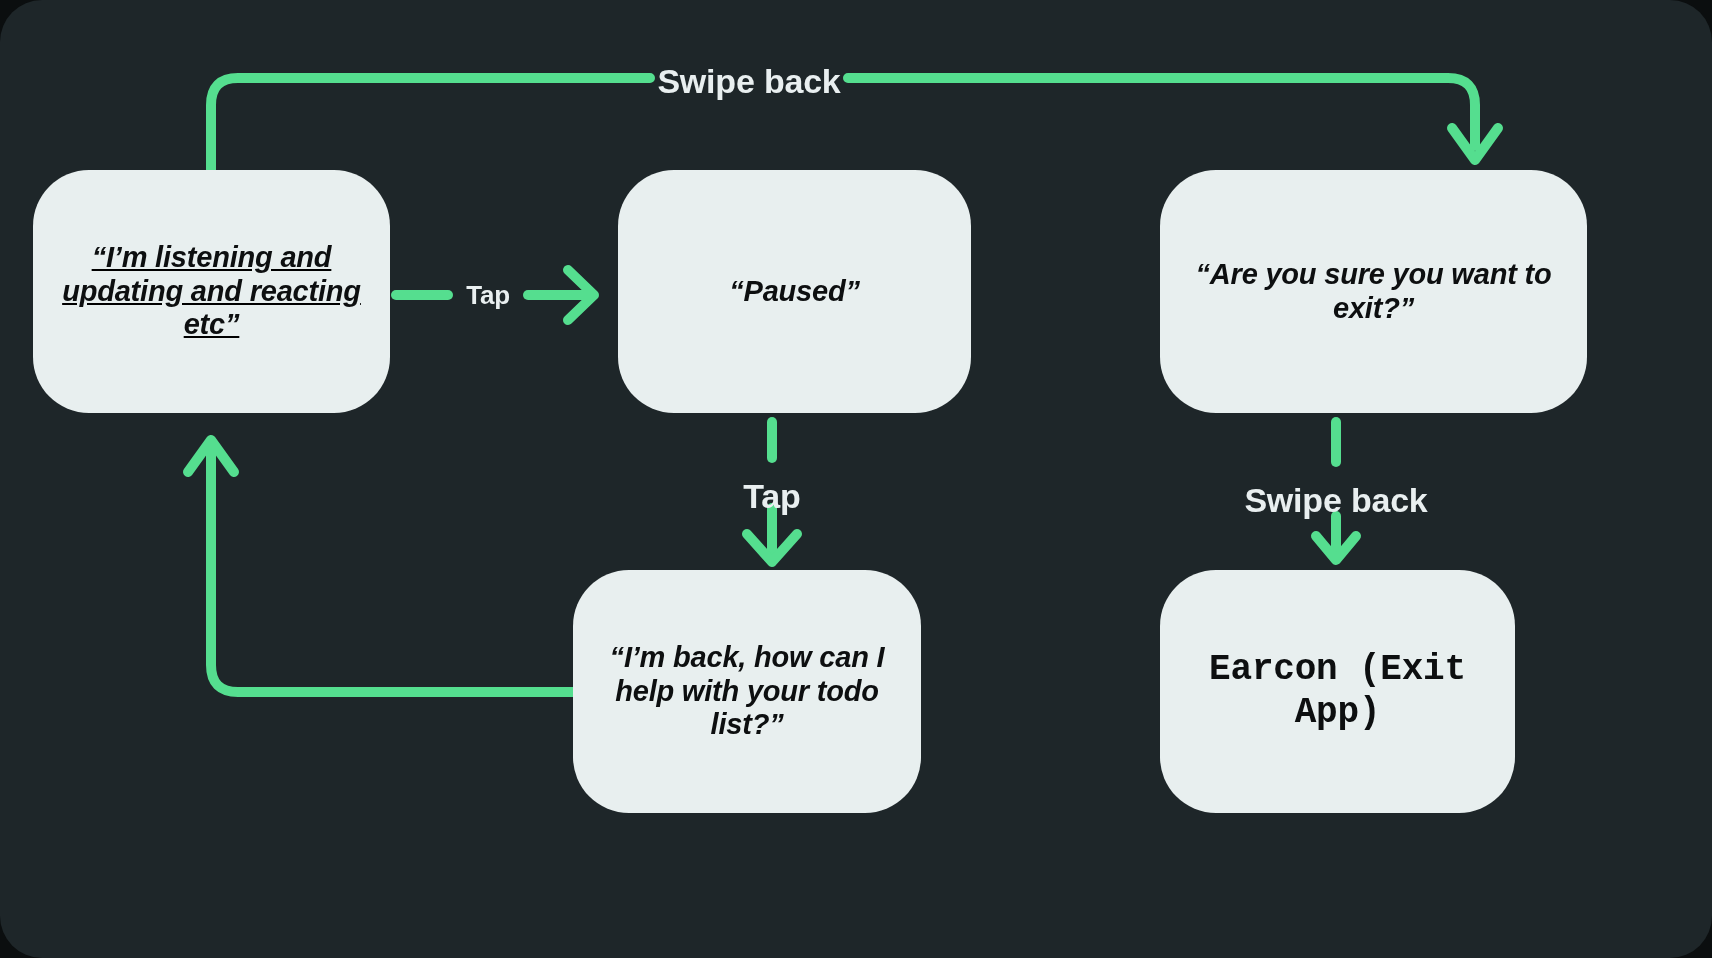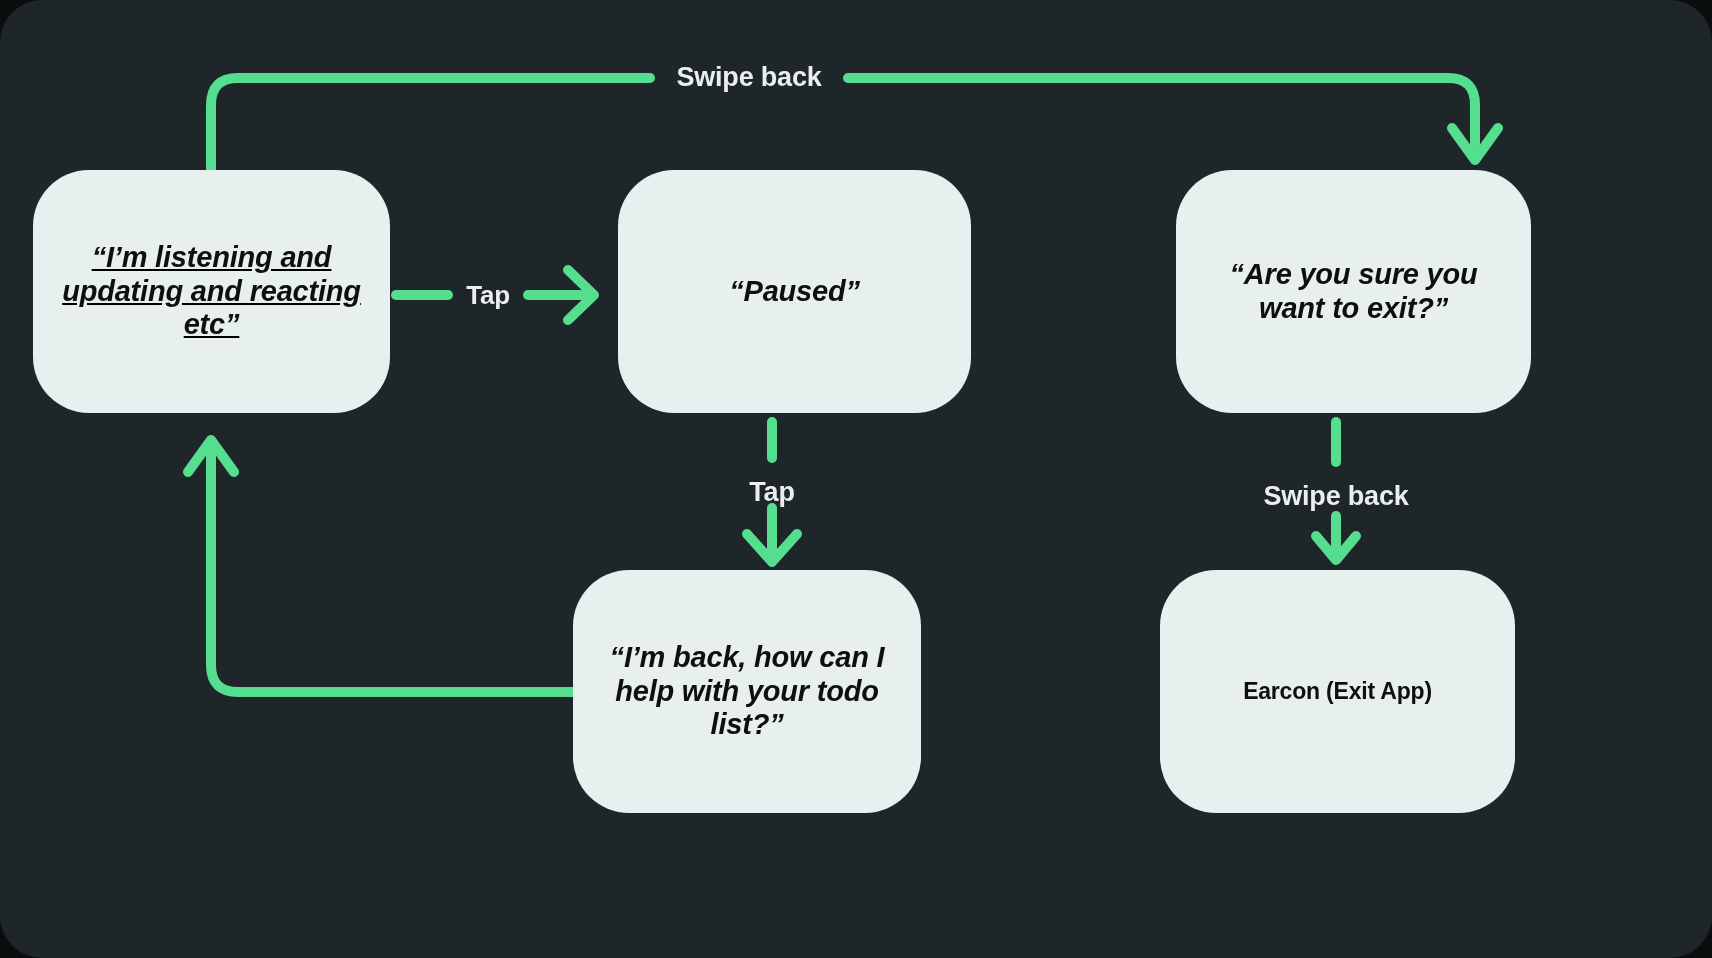--- a/index.html
+++ b/index.html
@@ -46,27 +46,28 @@
     font-style: italic;
     font-weight: bold;
     font-size: 29px;
     line-height: 1.17;
     color: #0d0f10;
     text-align: center;
     letter-spacing: -0.2px;
   }
   .node-label.upright {
     font-style: normal;
-    font-size: 23px;
+    font-size: 36px;
+    font-family: Liberation Mono, monospace;
   }
   .edge-label {
     position: absolute;
     font-family: "Liberation Sans", sans-serif;
     font-weight: bold;
-    font-size: 27px;
+    font-size: 34px;
     color: #e9eff0;
     letter-spacing: -0.2px;
     white-space: nowrap;
     text-align: center;
   }
   .edge-label.tap-h { font-size: 26px; }
 </style>
 </head>
 <body>
 
@@ -98,21 +99,21 @@
   </svg>
 
   <div class="node" style="left:33px; top:170px; width:357px; height:243px;text-decoration:underline;">
     <div class="node-label">“I’m listening and updating and reacting etc”</div>
   </div>
 
   <div class="node" style="left:597px; top:170px; width:353px; height:243px;margin-left:21px;">
     <div class="node-label">“Paused”</div>
   </div>
 
-  <div class="node" style="left:1160px; top:170px; width:355px; height:243px;margin-left:16px;">
+  <div class="node" style="left:1160px; top:170px; width:427px; height:243px;">
     <div class="node-label">“Are you sure you want to exit?”</div>
   </div>
 
   <div class="node" style="left:573px; top:570px; width:348px; height:243px;">
     <div class="node-label">“I’m back, how can I help with your todo list?”</div>
   </div>
 
   <div class="node" style="left:1160px; top:570px; width:355px; height:243px;">
     <div class="node-label upright">Earcon (Exit App)</div>
   </div>

